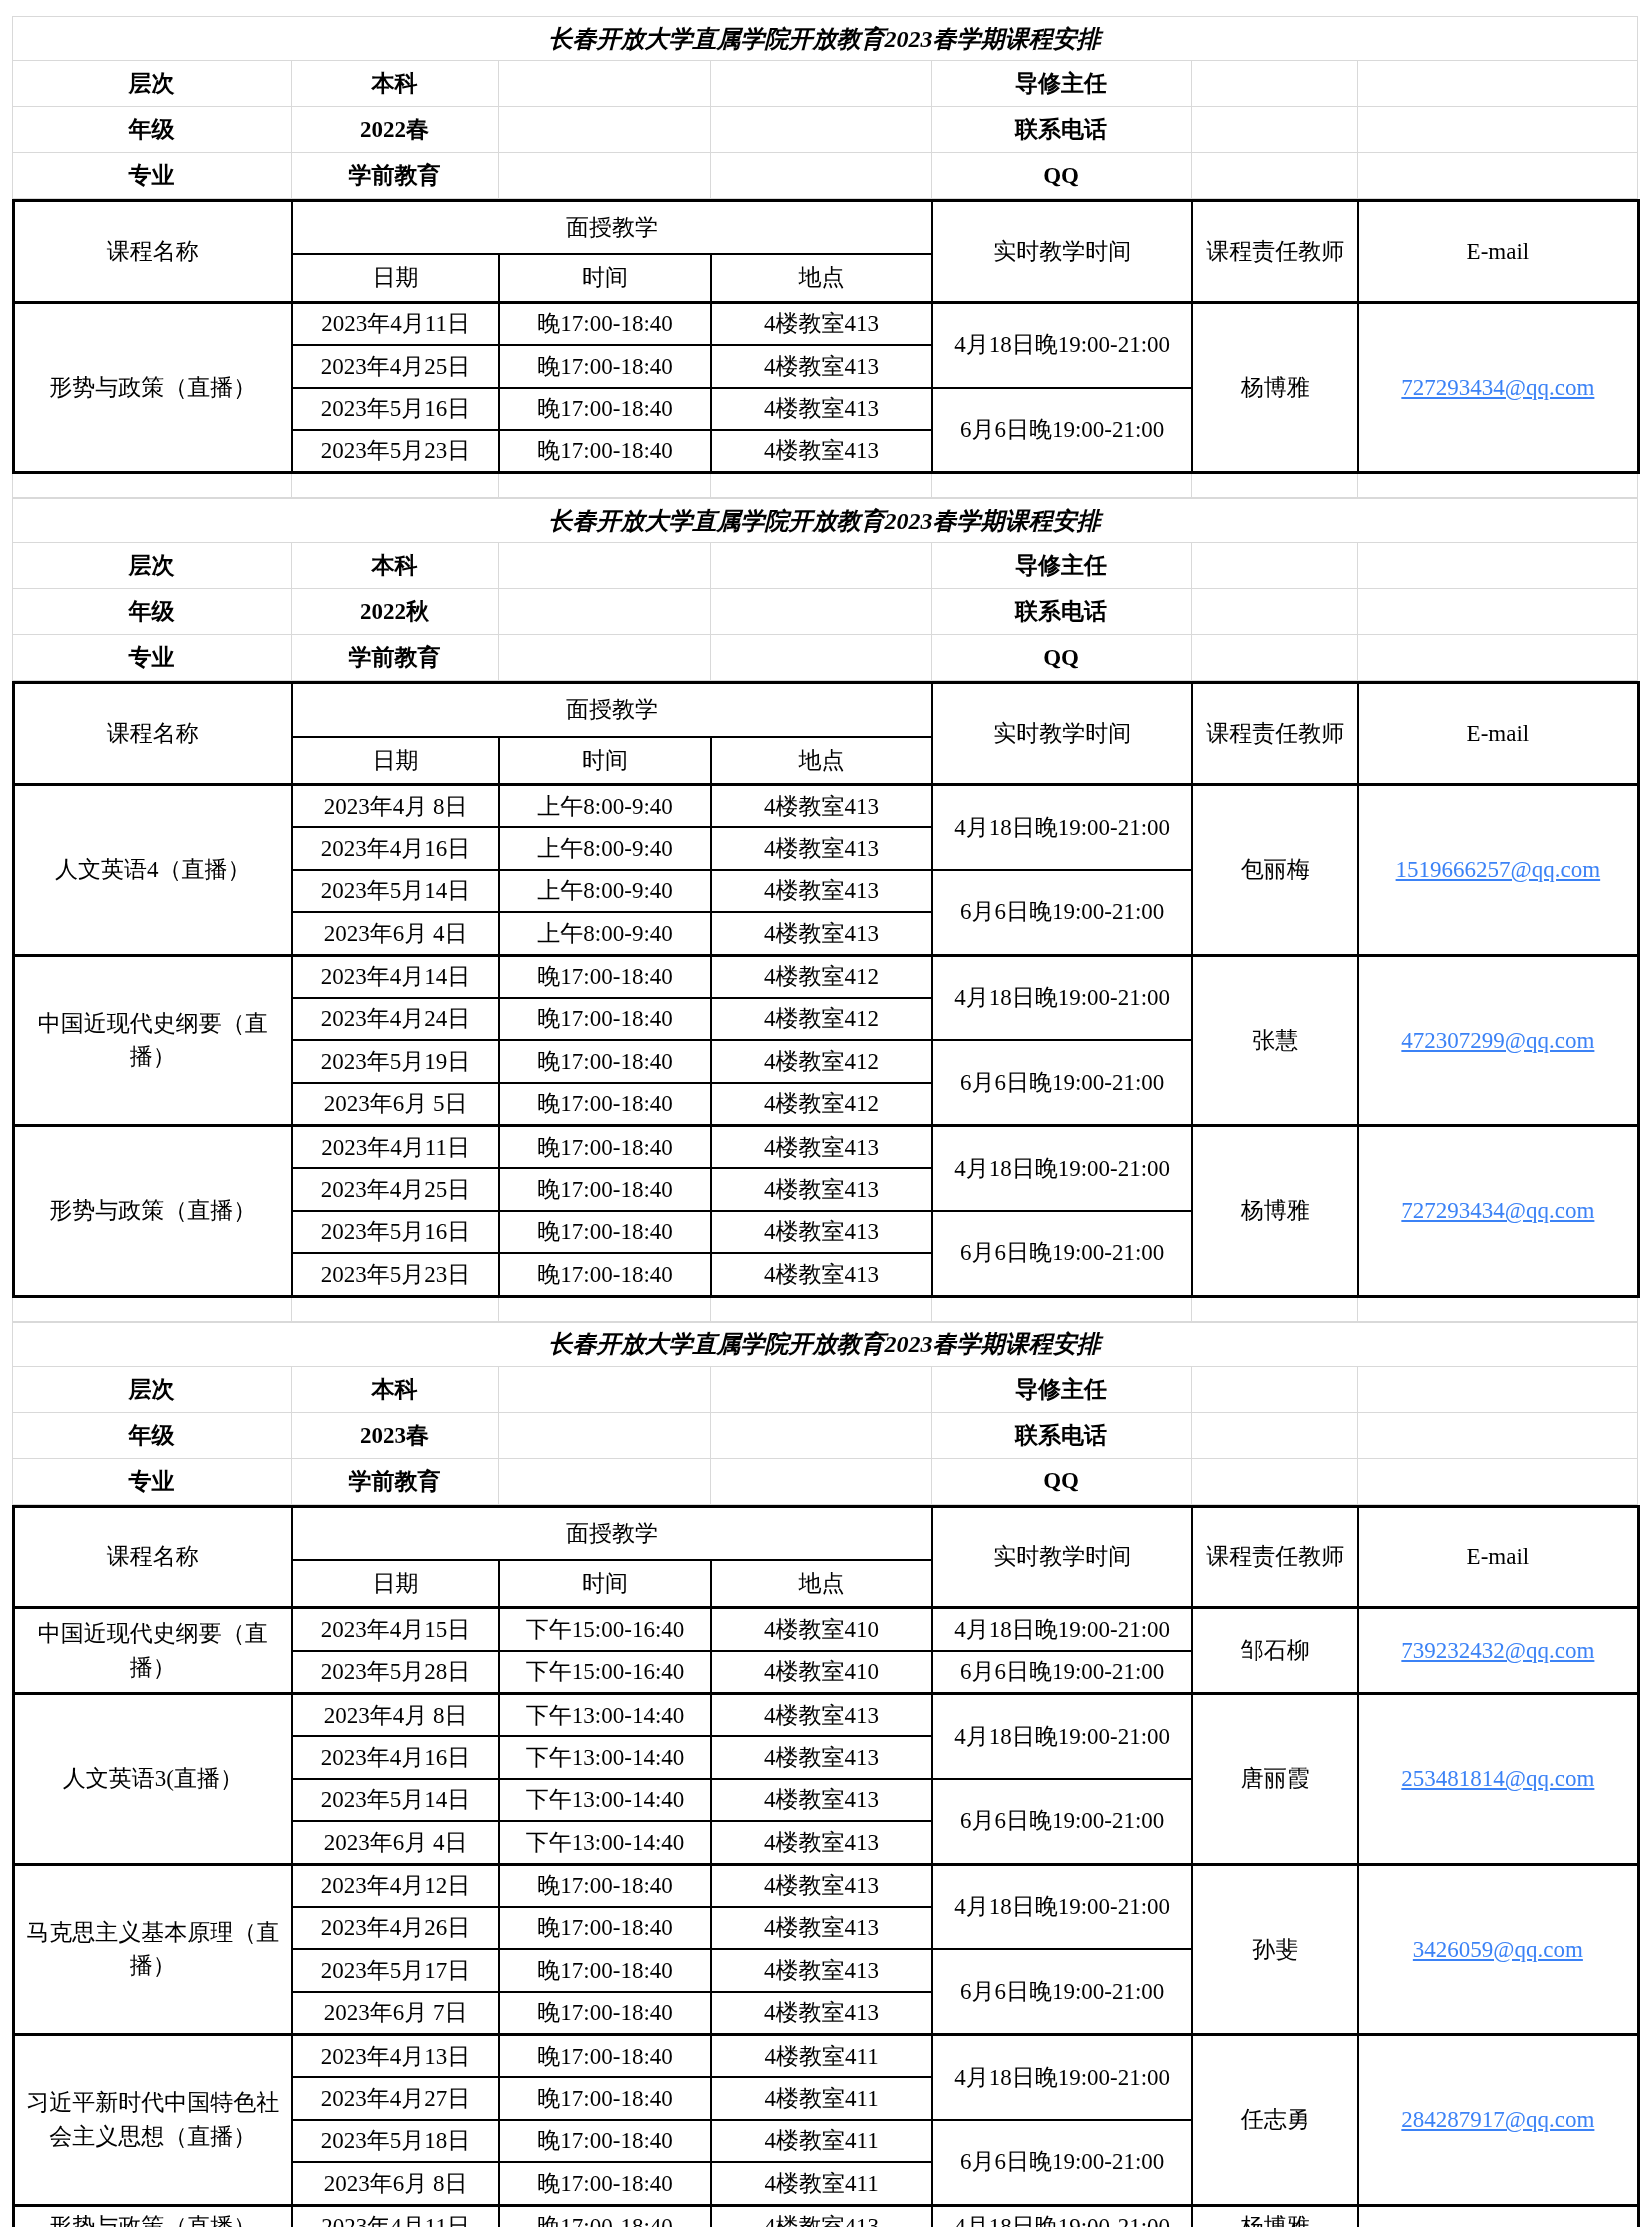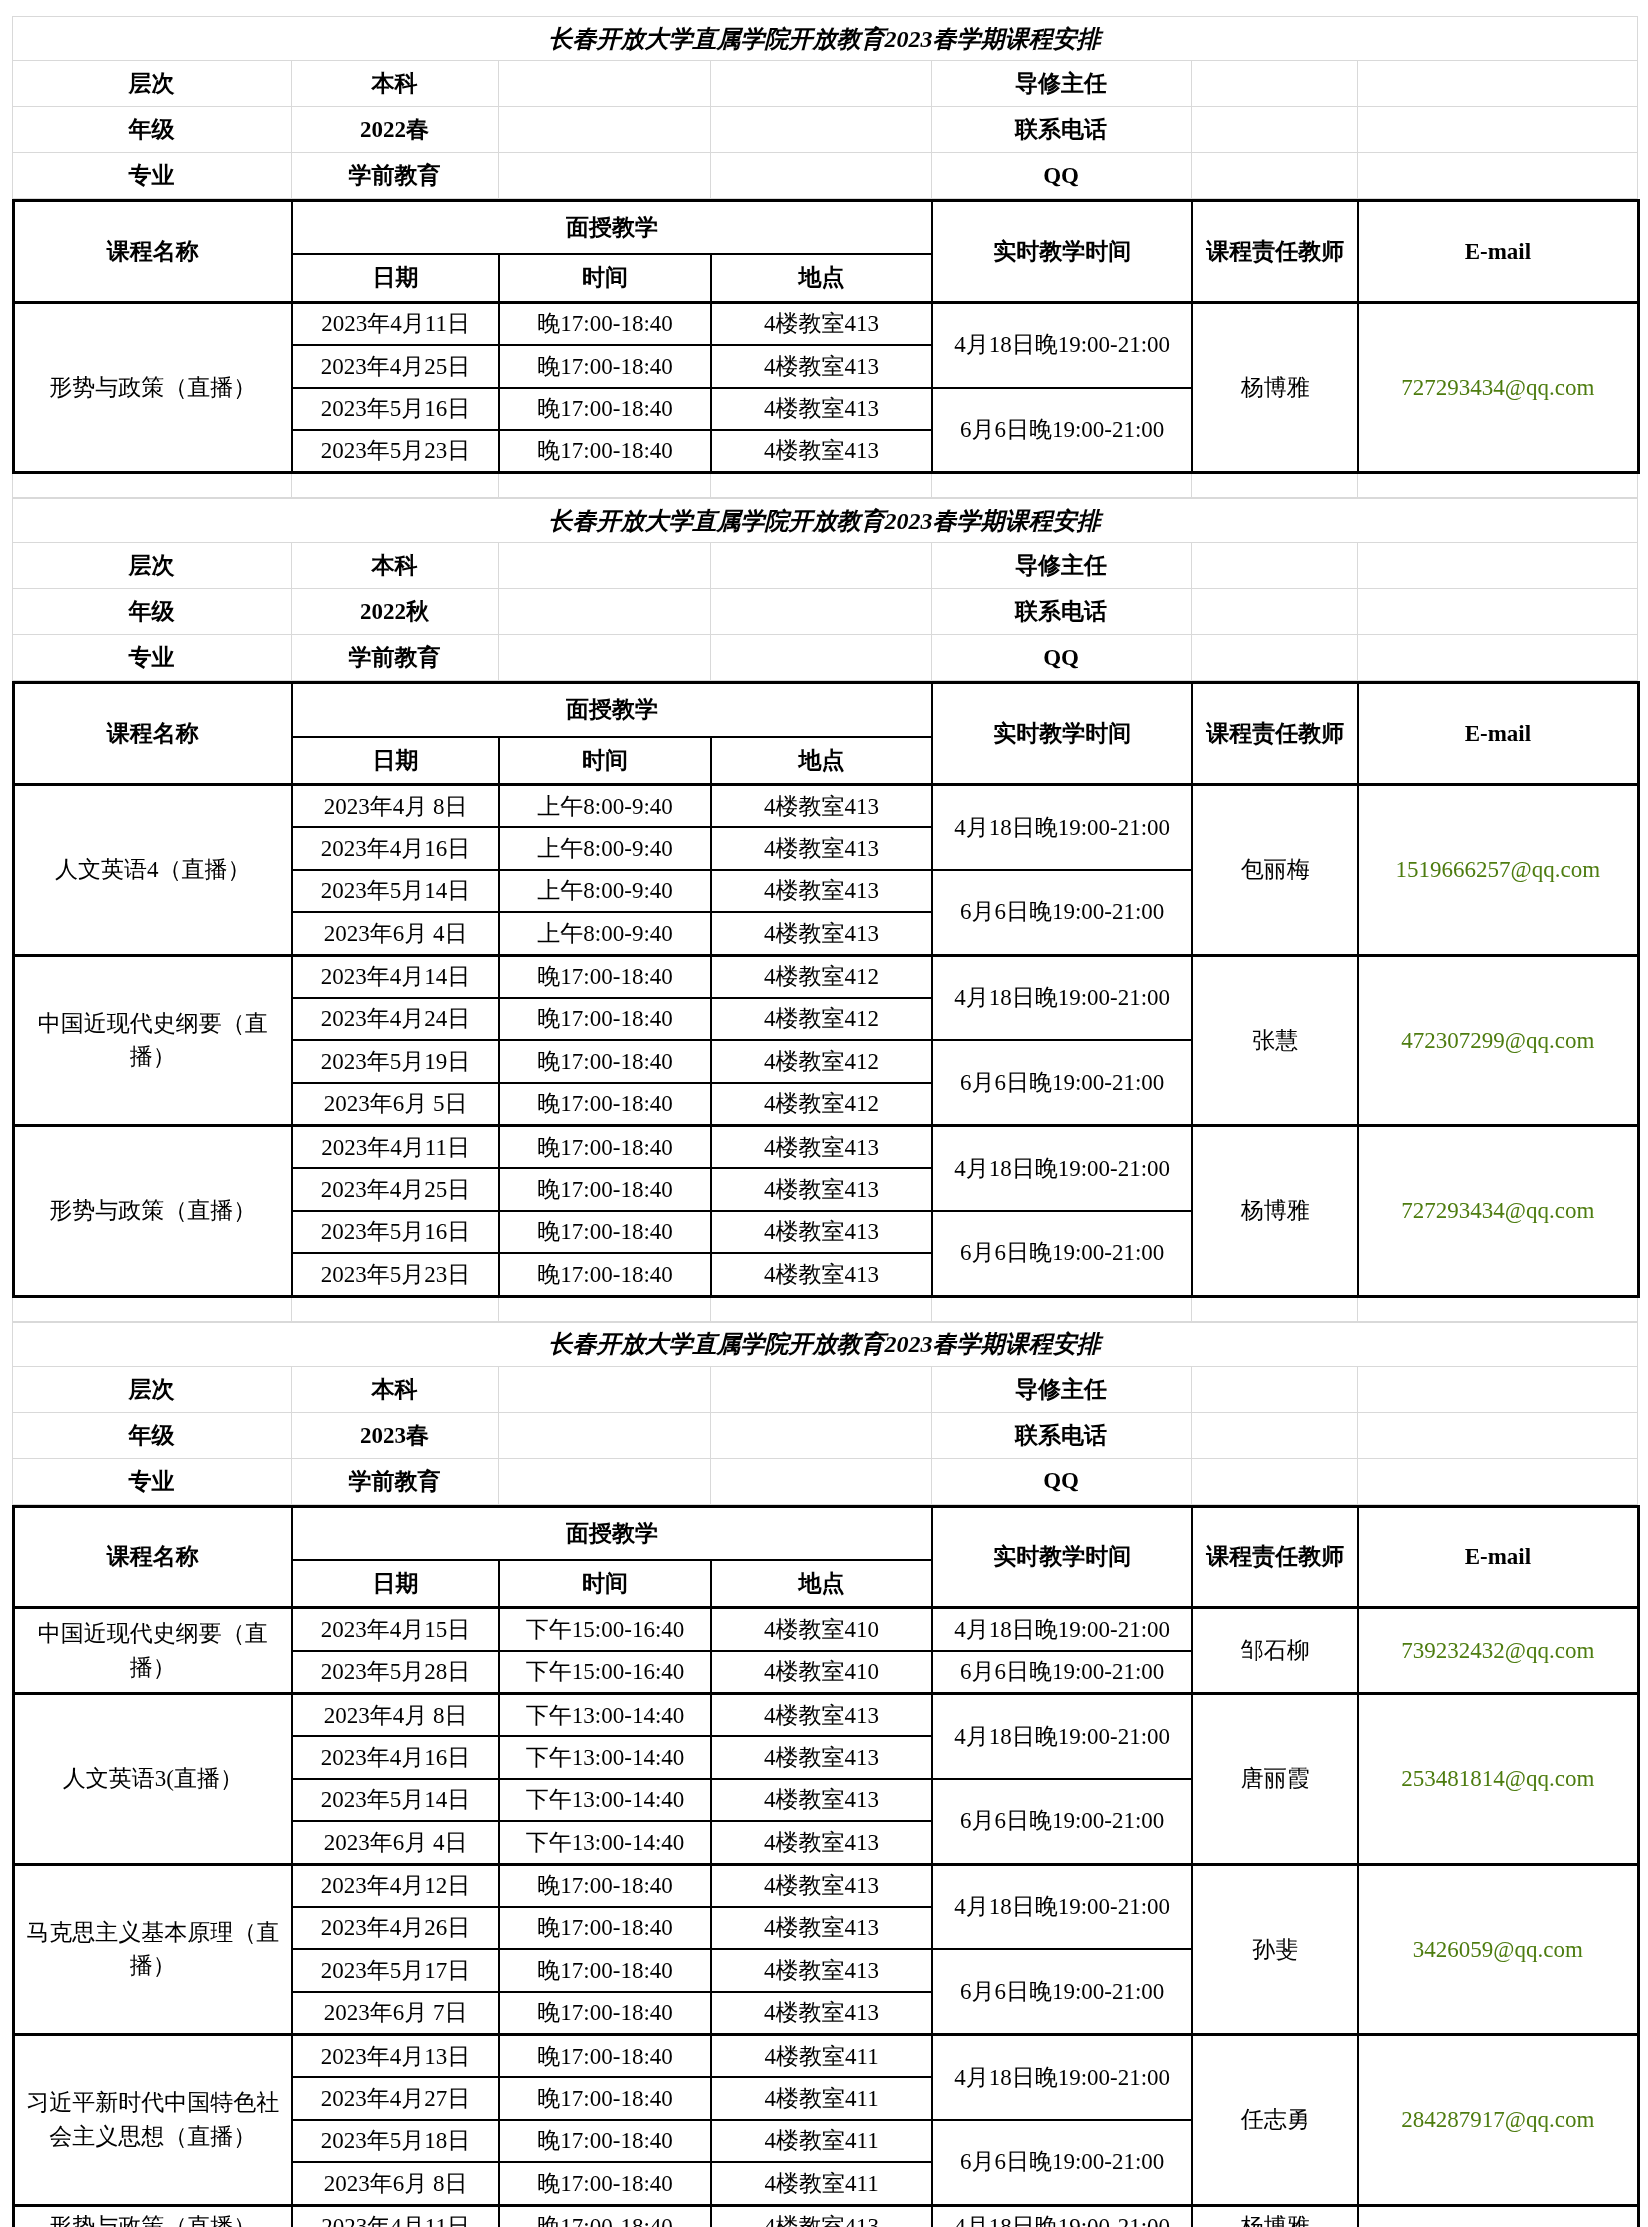--- a/index.html
+++ b/index.html
@@ -32,26 +32,27 @@
   .main-grid{border:3.5px solid #000;}
   .main-grid td{
     border:2.3px solid #000;
     text-align:center;
     vertical-align:middle;
     font-size:23px;
     height:38px;
     padding:1.2px 3.5px;
     line-height:1.45;
   }
-  .main-grid td.hd{font-weight:bold;}
+  .main-grid td.hd{font-weight:normal;}
   .main-grid tr.hrow1 td{height:49px;}
   .main-grid tr.hrow2 td{height:43px;border-bottom:3.5px solid #000;}
   .main-grid tr.cs td{border-top:3.5px solid #000;}
   .eml a{
-    color:#4d7c0f;
+    color:#3b82f6;
+    text-decoration:underline;
     cursor:pointer;
     font-size:23px;
   }
 
   
   .spacer-grid td{
     border:1.7px solid #D9D9D9;
     border-top:none;
     height:21px;
     background:#fff;

